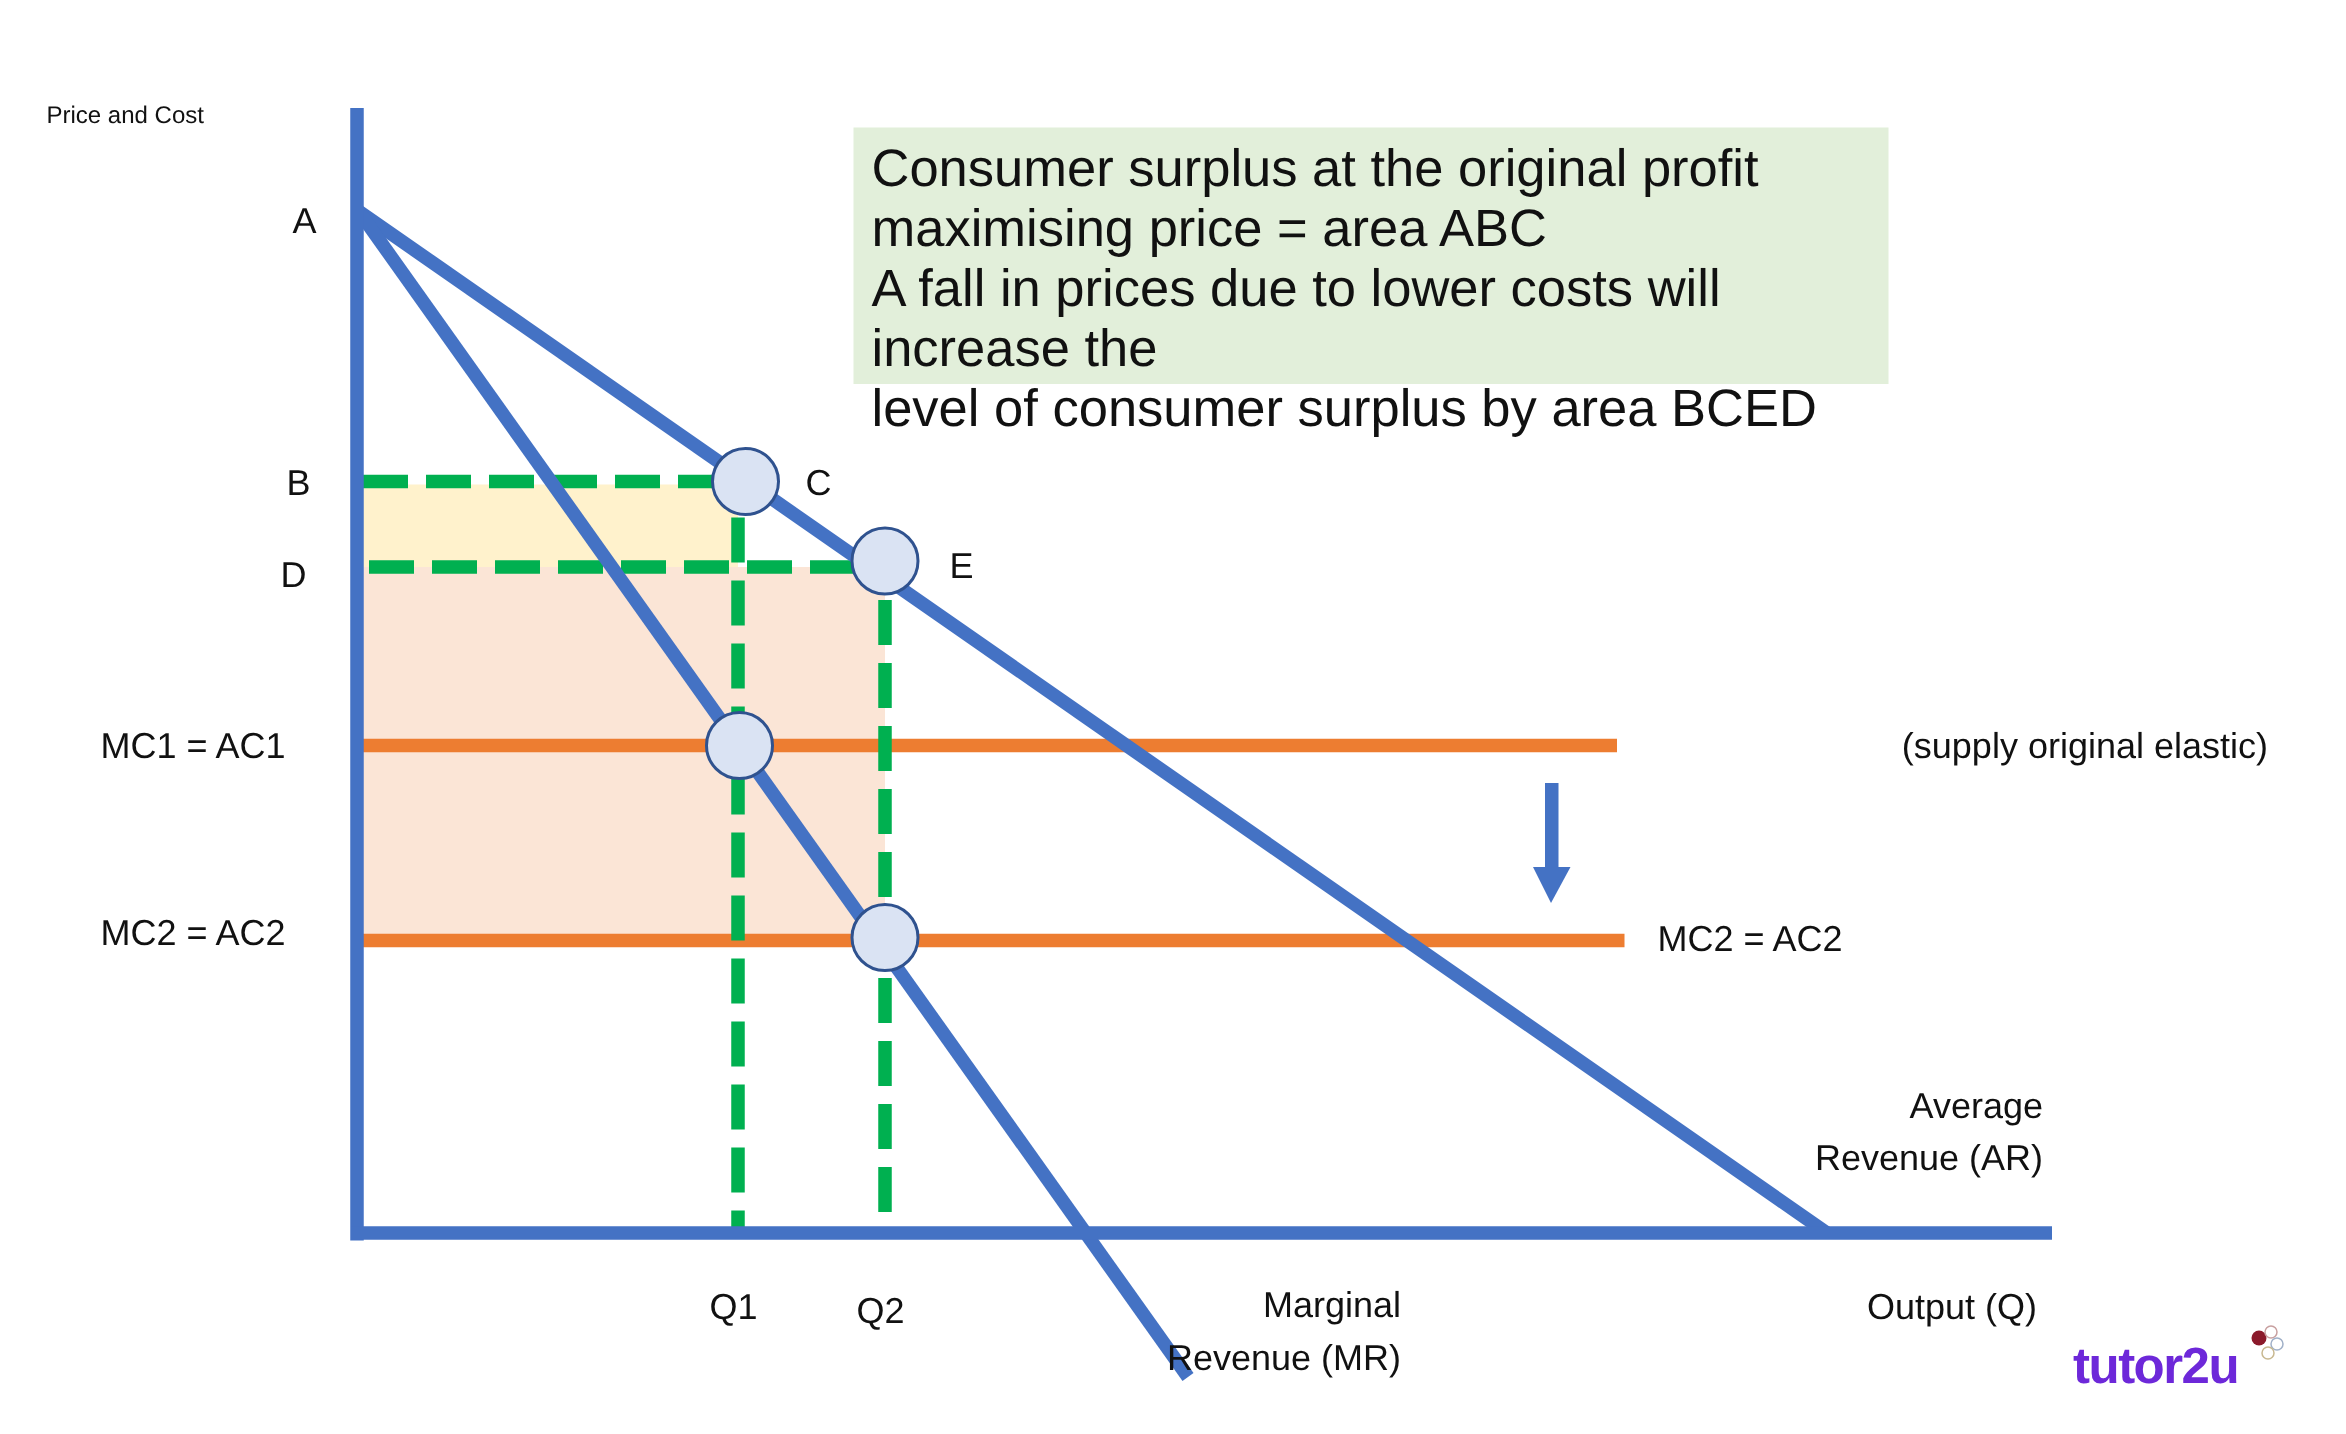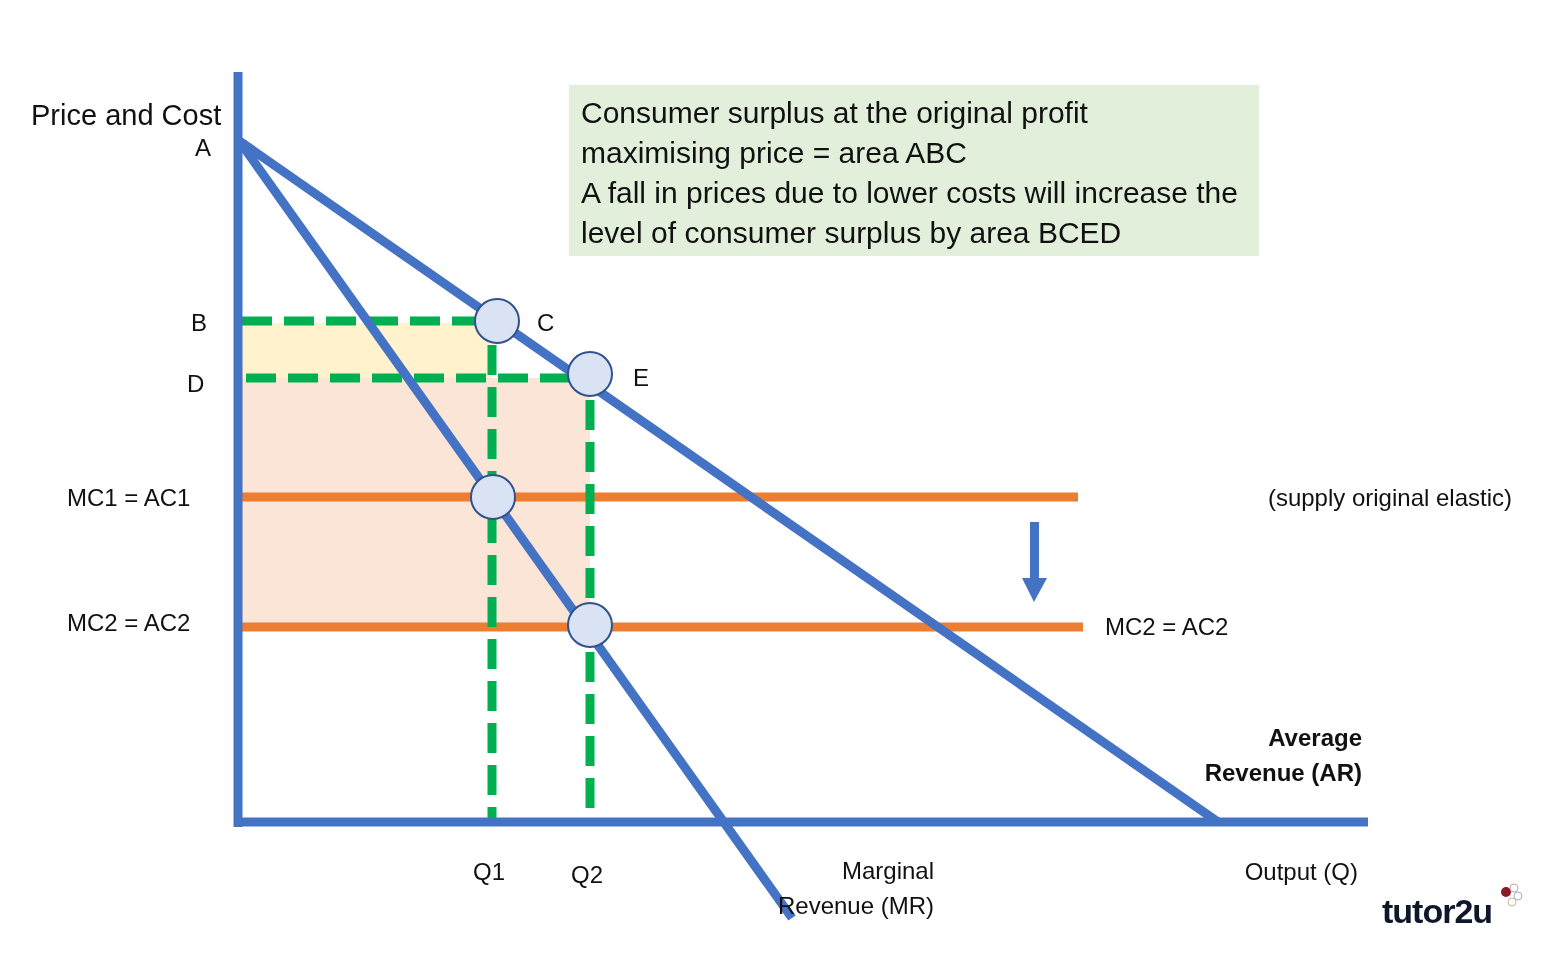--- a/index.html
+++ b/index.html
@@ -1,21 +1,21 @@
 <!DOCTYPE html>
 <html><head>
 <meta charset="utf-8">
 <style>
   html, body { margin:0; padding:0; background:#ffffff; }
   body { width:1564px; height:956px; position:relative; overflow:hidden; font-family:"Liberation Sans", "DejaVu Sans", sans-serif; }
   svg { position:absolute; left:0; top:0; }
   .lbl { position:absolute; font-size:24px; color:#111; white-space:nowrap; line-height:1.2; }
   .right { text-align:right; }
-  .note { position:absolute; left:569px; top:85px; width:690px; height:171px; background:#e2efda; box-sizing:border-box; padding:8px 12px; font-size:30px; line-height:40px; color:#111; }
-  .logo { position:absolute; left:1382px; top:892px; font-size:34px; font-weight:bold; color:#0f172a; letter-spacing:-1px; }
+  .note { position:absolute; left:569px; top:85px; width:690px; height:171px; background:#e2efda; box-sizing:border-box; padding:8px 12px; font-size:35px; line-height:40px; color:#111; }
+  .logo { position:absolute; left:1382px; top:892px; font-size:34px; font-weight:bold; color:#6d28d9; letter-spacing:-1px; }
 </style>
 </head>
 <body>
 
 <svg width="1564" height="956" viewBox="0 0 1564 956">
 
   <rect x="242" y="323" width="250" height="55" fill="#fff2cc"></rect>
   <rect x="242" y="378" width="348" height="248" fill="#fbe5d6"></rect>
 
   <line x1="242" y1="497" x2="1078" y2="497" stroke="#ed7d31" stroke-width="9"></line>
@@ -43,36 +43,36 @@
   </g>
 
   <g>
     <circle cx="1506" cy="892" r="5" fill="#8b1a2b"></circle>
     <circle cx="1514" cy="888" r="4" fill="none" stroke="#c8a0a0" stroke-width="1"></circle>
     <circle cx="1518" cy="896" r="4" fill="none" stroke="#a0b0c8" stroke-width="1"></circle>
     <circle cx="1512" cy="902" r="4" fill="none" stroke="#c8b890" stroke-width="1"></circle>
   </g>
 </svg>
 
-<div class="lbl" style="left:31px; top:98px; font-size:29px;">Price and Cost</div>
+<div class="lbl" style="left:31px; top:68px; font-size:16px;">Price and Cost</div>
 <div class="lbl" style="left:195px; top:134px;">A</div>
 <div class="lbl" style="left:191px; top:309px;">B</div>
 <div class="lbl" style="left:187px; top:370px;">D</div>
 <div class="lbl" style="left:537px; top:309px;">C</div>
 <div class="lbl" style="left:633px; top:364px;">E</div>
 <div class="lbl" style="left:67px; top:484px;">MC1 = AC1</div>
 <div class="lbl" style="left:67px; top:609px;">MC2 = AC2</div>
 <div class="lbl" style="left:473px; top:858px;">Q1</div>
 <div class="lbl" style="left:571px; top:861px;">Q2</div>
 
 <div class="lbl right" style="left:736px; top:857px; width:198px;">
   <div>Marginal</div>
   <div style="margin-top:6px;">Revenue (MR)</div>
 </div>
-<div class="lbl right" style="left:1160px; top:724px; width:202px;font-weight:bold;">
+<div class="lbl right" style="left:1160px; top:724px; width:202px;">
   <div>Average</div>
   <div style="margin-top:6px;">Revenue (AR)</div>
 </div>
 <div class="lbl right" style="left:1180px; top:858px; width:178px;">Output (Q)</div>
 
 <div class="lbl right" style="left:1090px; top:478px; width:422px;">
   <div style="margin-top:6px;">(supply original elastic)</div>
 </div>
 <div class="lbl" style="left:1105px; top:613px;">MC2 = AC2</div>
 

